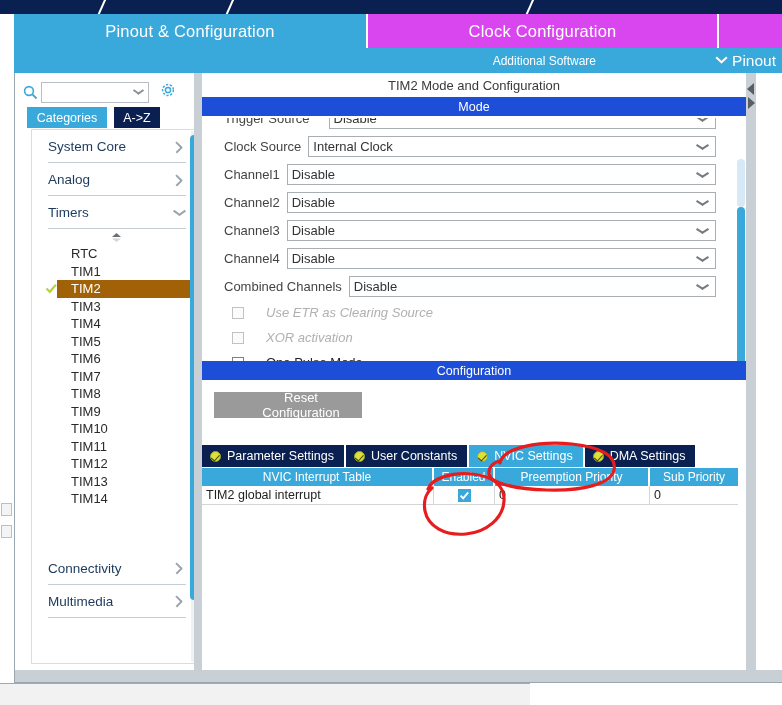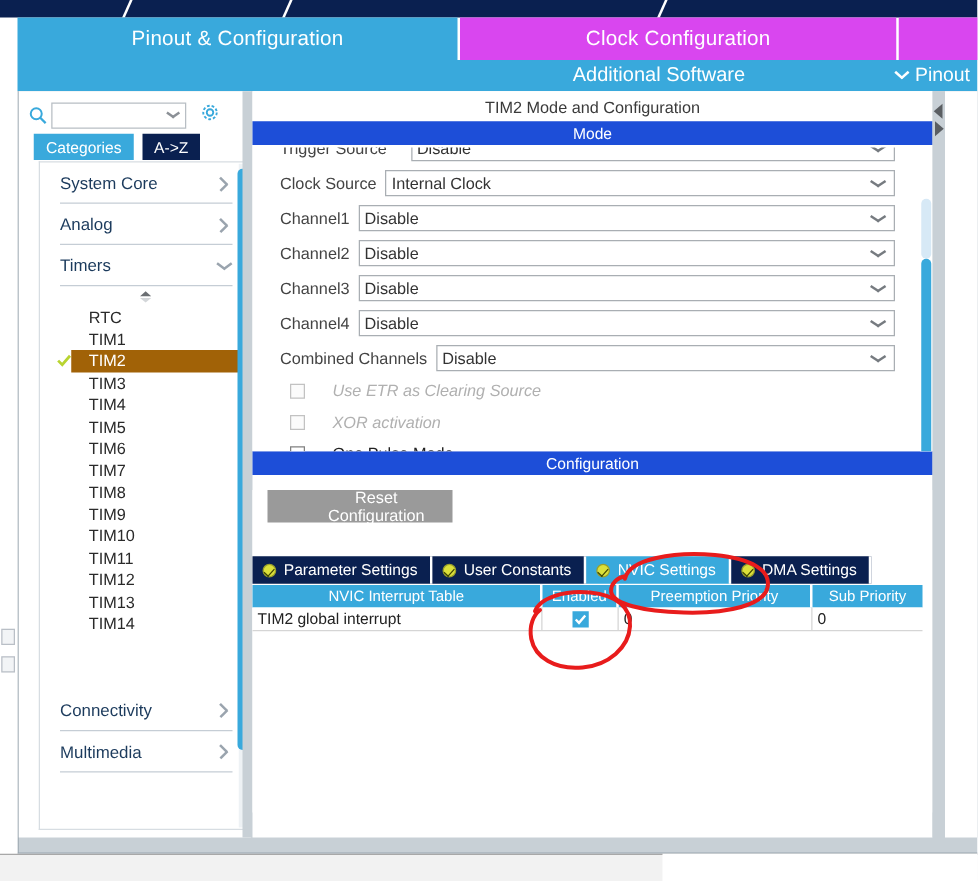--- a/index.html
+++ b/index.html
@@ -52,21 +52,21 @@
 
   
   .subbar {
     position: absolute; left: 14px; top: 48px;
     width: 768px; height: 25px;
     background: #39a9dc;
     display: flex; align-items: center;
     justify-content: flex-end;
   }
   .subbar .addsw {
-    color: #ffffff; font-size: 16px;
+    color: #ffffff; font-size: 12px;
     margin-right: 120px;
   }
   .subbar .pinout-drop {
     color: #ffffff; font-size: 15.5px;
     display: flex; align-items: center; gap: 5px;
     margin-right: 6px;
   }
   .chev-d {
     display: inline-block;
     width: 11px; height: 11px;

